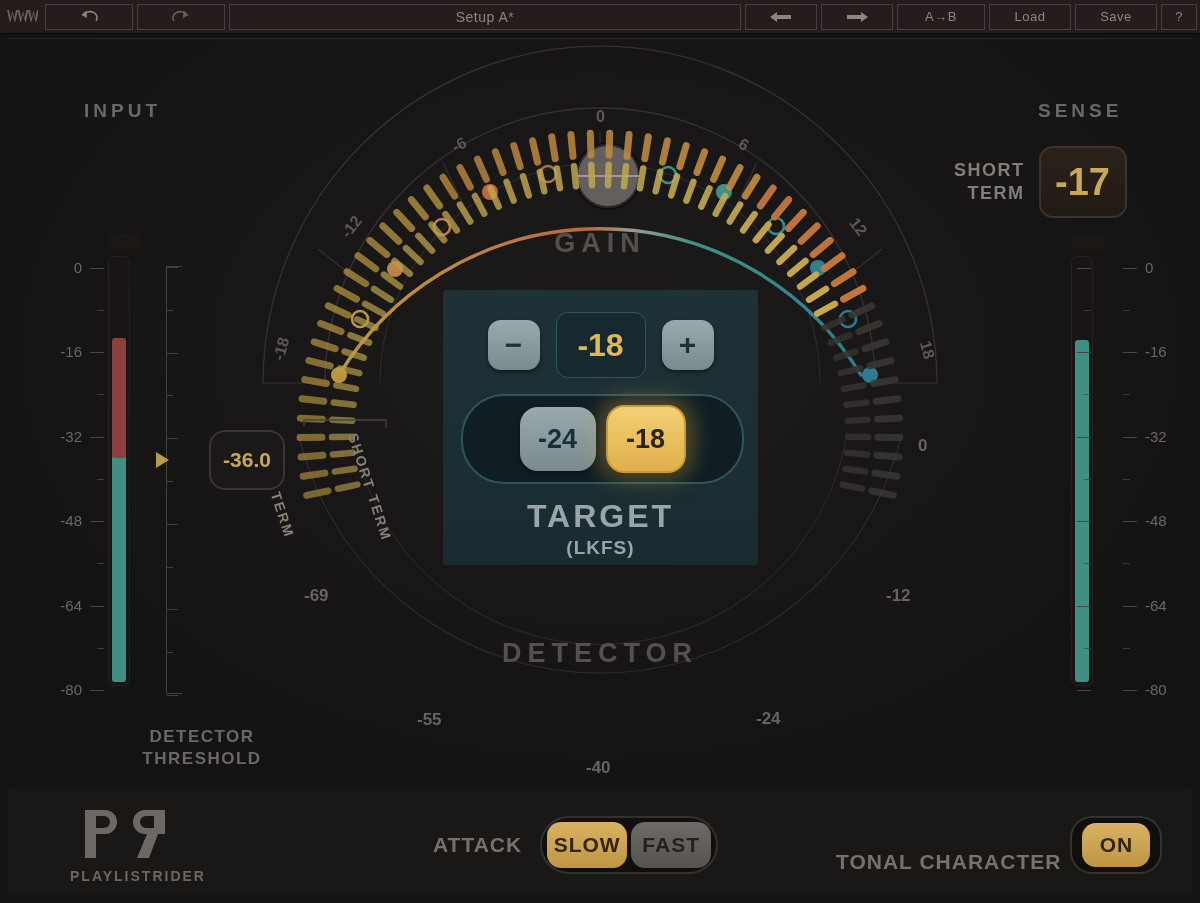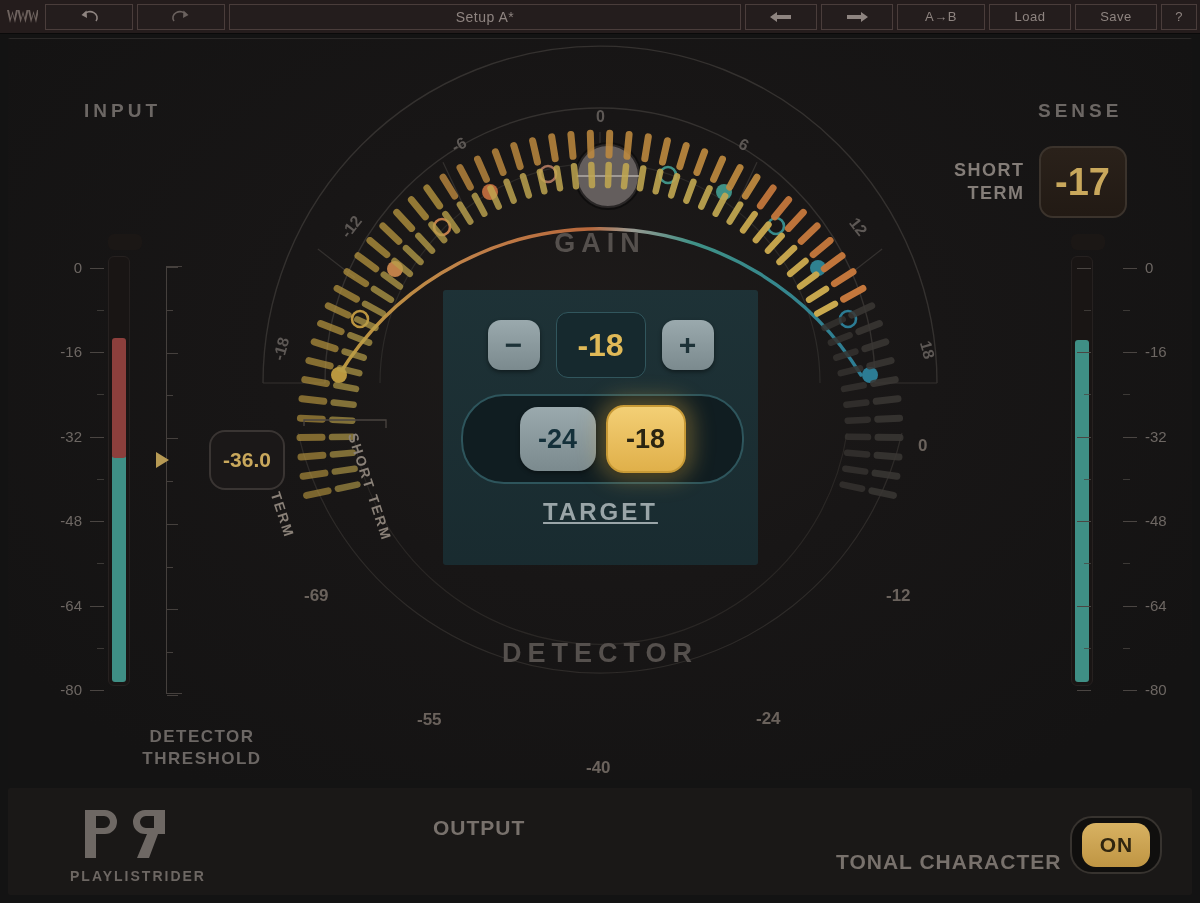--- a/index.html
+++ b/index.html
@@ -183,21 +183,21 @@
     color:#14303a;font-size:27px;font-weight:bold;
     box-shadow:0 2px 4px rgba(0,0,0,.4);
   }
   .preset-btn.active{
     background:linear-gradient(180deg,#f3cf75 0%,#e0b04a 100%);
     color:#2a2411;
     box-shadow:0 0 22px 6px rgba(230,180,70,.38), 0 2px 4px rgba(0,0,0,.4);
     border:2px solid #c89a36;
   }
   #target-cap{position:absolute;left:0;right:0;top:208px;text-align:center;}
-  #target-cap .t1{color:#9aa5a8;font-size:24px;font-weight:bold;letter-spacing:3px;text-decoration:underline;}
+  #target-cap .t1{color:#9aa5a8;font-size:32px;font-weight:bold;letter-spacing:3px;}
   #target-cap .t2{color:#9aa5a8;font-size:19px;font-weight:bold;letter-spacing:1px;margin-top:2px;}
 
   
   #logo-wrap{position:absolute;left:62px;top:18px;width:110px;text-align:left;}
   #logo-mark{height:56px;display:flex;align-items:flex-end;justify-content:center;gap:3px;}
   #logo-name{color:#6d6763;font-size:14px;font-weight:bold;letter-spacing:2px;margin-top:6px;}
 
   #attack-wrap{position:absolute;left:425px;top:28px;display:flex;align-items:center;gap:18px;}
   .ctl-label{color:#78716c;font-size:21px;font-weight:bold;letter-spacing:1px;}
   #attack-group{
@@ -597,41 +597,50 @@
         <div class="preset-btn">
           <span>-24</span>
         </div>
         <div class="preset-btn active">
           <span>-18</span>
         </div>
       </div>
 
       <div id="target-cap">
         <div class="t1">TARGET</div>
+        <div class="t2">(LKFS)</div>
       </div>
     </div>
 
   </div>
 
   <div id="bottombar">
 
     <div id="logo-wrap">
       <div id="logo-mark">
         <svg width="92" height="56" viewBox="0 0 92 56" aria-hidden="true">
           <g fill="#6e6864">
             <path d="M6 4 h20 a12 12 0 0 1 0 24 h-9 v24 h-11 z M17 10 v12 h8 a6 6 0 0 0 0 -12 z"></path>
             <path d="M86 4 h-20 a12 12 0 0 0 0 24 h2 l-10 24 h12 l9 -24 h7 z M75 10 v12 h-8 a6 6 0 0 1 0 -12 z"></path>
           </g>
         </svg>
       </div>
       <div id="logo-name">PLAYLISTRIDER</div>
     </div>
 
     <div id="attack-wrap">
-      <div class="ctl-label">OUTPUT</div>
+      <div class="ctl-label">ATTACK</div>
+      <div id="attack-group">
+        <div class="seg-btn on">
+          <span>SLOW</span>
+        </div>
+        <div class="seg-btn off">
+          <span>FAST</span>
+        </div>
+      </div>
     </div>
 
     <div id="tonal-wrap">
       <div class="ctl-label">TONAL CHARACTER</div>
       <div id="tonal-btn">
         <div id="tonal-inner">ON</div>
       </div>
     </div>
 
   </div>

